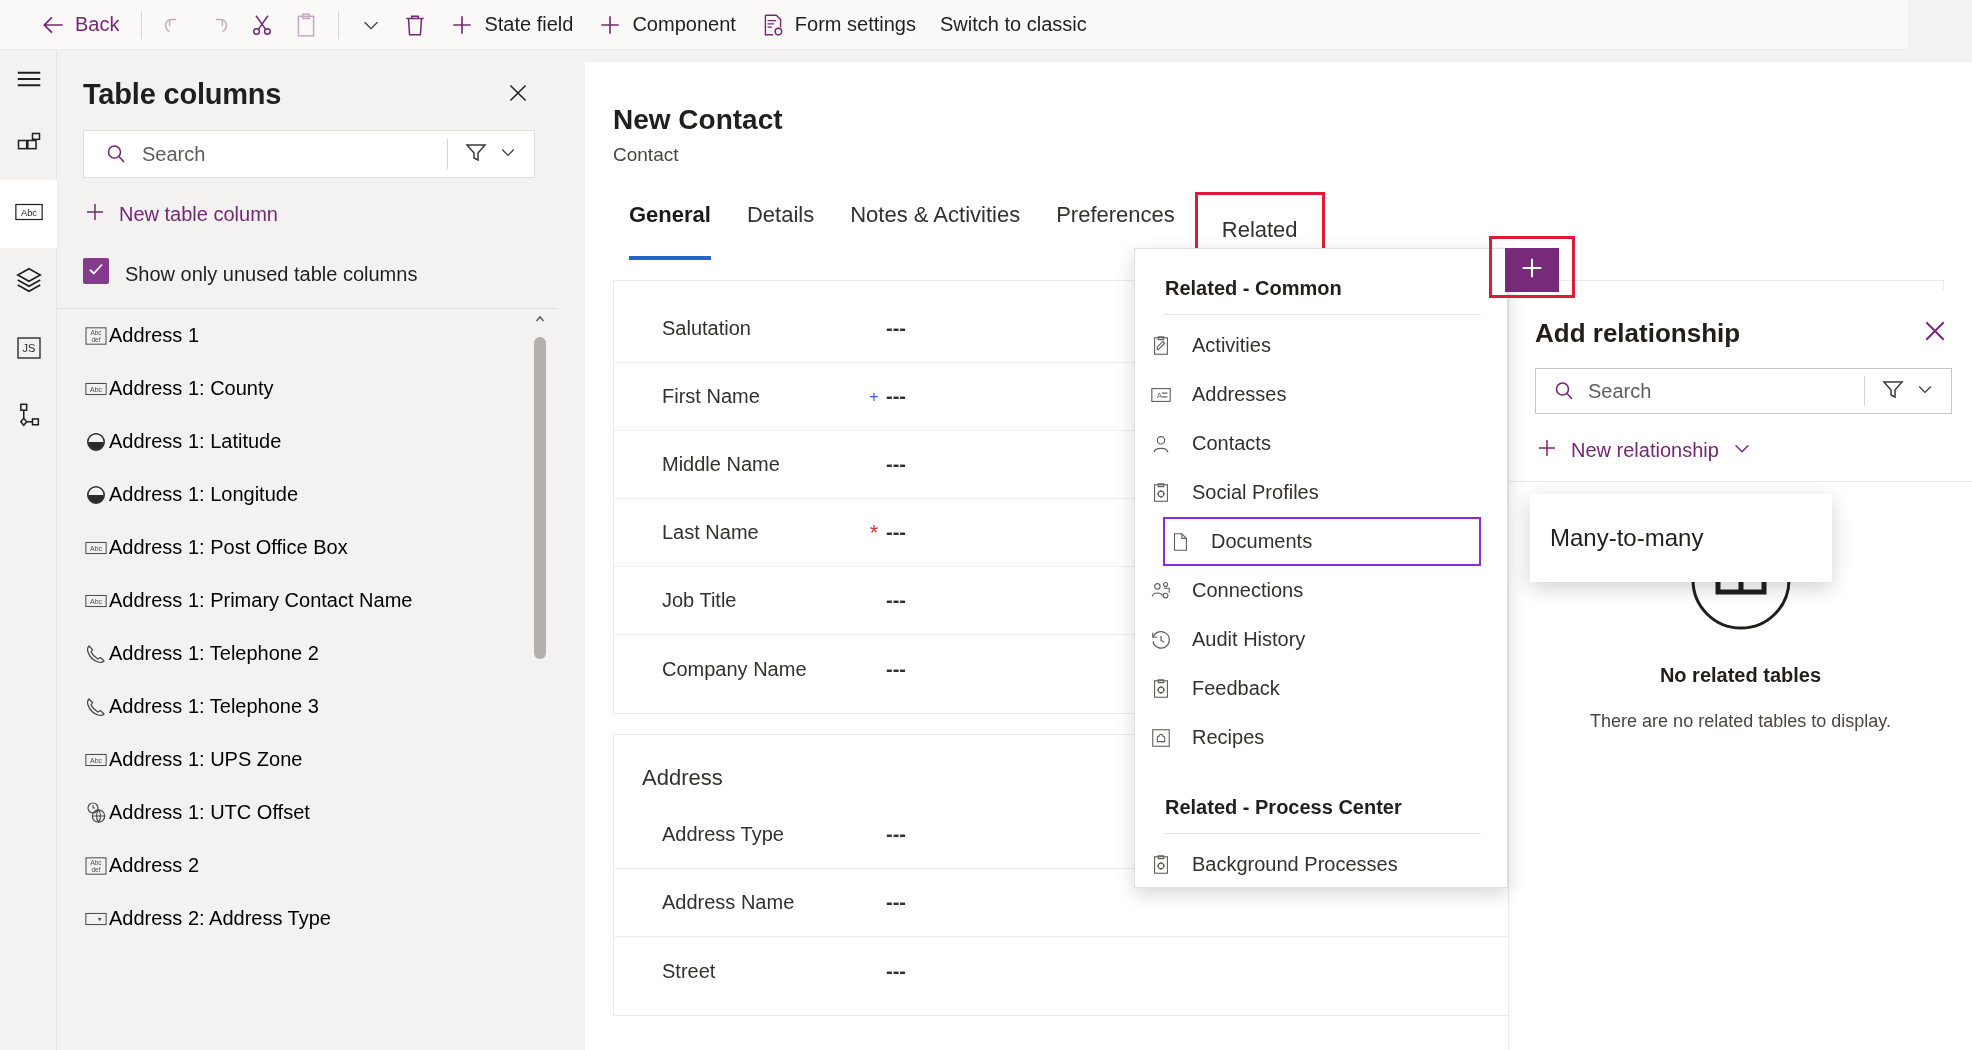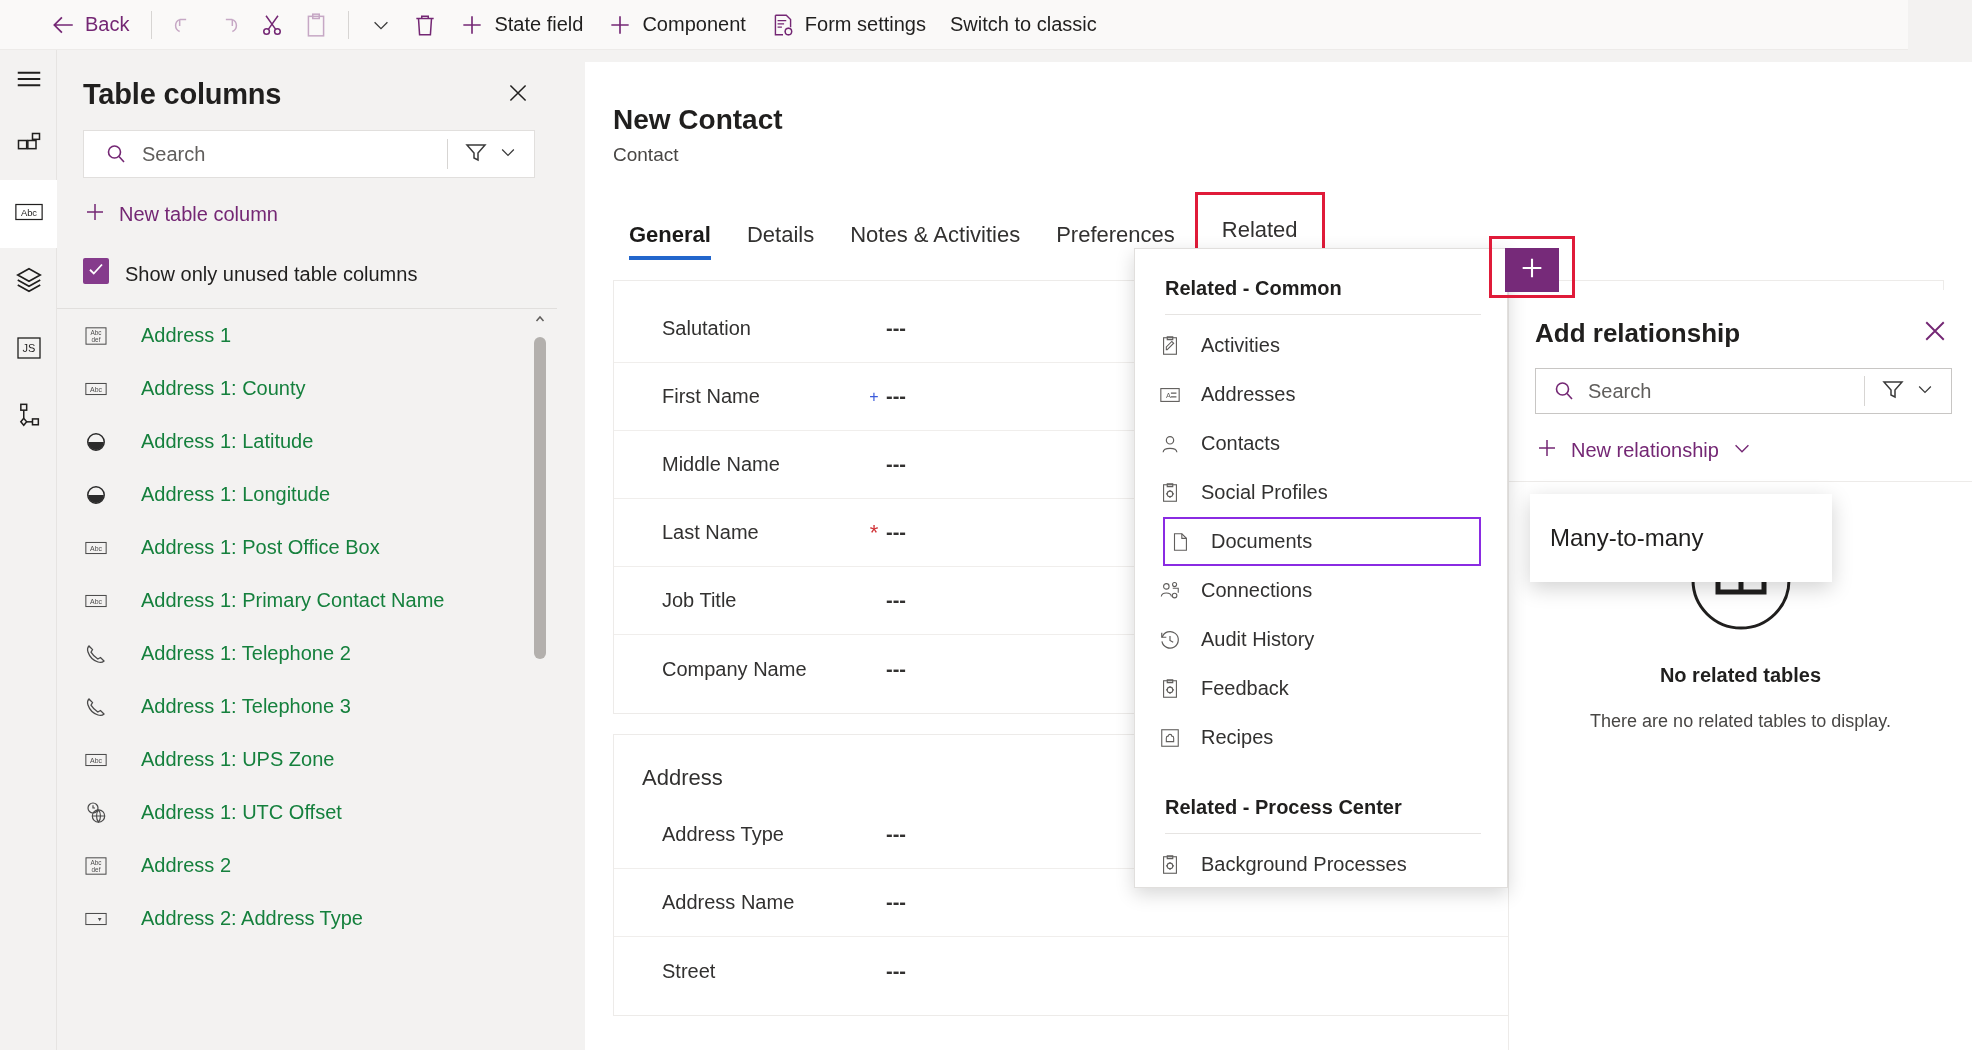--- a/index.html
+++ b/index.html
@@ -11,21 +11,21 @@
     background: #ffffff;
     color: #242424;
   }
   #root { position: relative; width: 1972px; height: 1050px; background: #f3f2f1; }
 
   
   .cmdbar {
     position: absolute; left: 0; top: 0; width: 1908px; height: 50px;
     background: #faf9f8;
     display: flex; align-items: center;
-    padding-left: 38px;
+    padding-left: 28px;
     border-bottom: 1px solid #edebe9;
   }
   .cmd-item {
     display: flex; align-items: center; gap: 9px;
     height: 38px; padding: 0 12px;
     font-size: 20px; color: #201f1e; white-space: nowrap;
     cursor: pointer;
   }
   .cmd-item.purple { color: #742774; }
   .cmd-icon { display: inline-flex; align-items: center; justify-content: center; }
@@ -85,22 +85,22 @@
   }
   .tc-checkbox {
     width: 26px; height: 26px; background: #853b8c; border-radius: 2px;
     display:flex; align-items:center; justify-content:center;
   }
   .tc-checklabel { font-size: 20px; color: #201f1e; margin-top: 8px; }
   .tc-divider { margin-top: 22px; height:1px; background:#e1dfdd; }
 
   .tc-list { position: relative; margin-top: 0; height: 700px; overflow: hidden; }
   .tc-row {
-    display:flex; align-items:center; gap: 32px;
-    height: 53px; padding-left: 26px; font-size: 20px; color: #15803d;
+    display:flex; align-items:center; gap: 0;
+    height: 53px; padding-left: 26px; font-size: 20px; color: #000000;
     cursor: pointer; white-space: nowrap;
   }
   .tc-row .ticon { width: 26px; display:flex; align-items:center; justify-content:center; flex: 0 0 26px; }
 
   .tc-scrolltrack {
     position:absolute; right: 10px; top: 0; width: 14px; height: 700px; background: transparent;
   }
   .tc-scrollup, .tc-scrolldn { position:absolute; left:0; width:14px; height:16px; display:flex;align-items:center;justify-content:center; cursor:pointer;}
   .tc-scrollup { top: 2px; }
   .tc-scrollthumb {
@@ -114,21 +114,21 @@
     background: #f3f2f1;
   }
   .formsheet {
     position:absolute; left: 28px; top: 0; right: 0; bottom: 0;
     background: #ffffff;
     overflow: hidden;
   }
   .form-title { font-size: 28px; font-weight: 600; color: #201f1e; margin: 42px 0 0 28px; }
   .form-sub { font-size: 19px; color: #484644; margin: 8px 0 0 28px; }
 
-  .tabs { display:flex; align-items:flex-end; margin: 26px 11px 0 26px; gap: 0; }
+  .tabs { display:flex; margin: 26px 11px 0 26px; gap: 0; }
   .tab {
     position: relative; padding: 10px 18px 12px 18px;
     font-size: 22px; color: #323130; cursor: pointer; white-space: nowrap;
   }
   .tab.active { font-weight: 700; color: #1b1a19; }
   .tab.active::after {
     content:""; position:absolute; left: 18px; right: 18px; bottom: 0;
     height: 4px; background: #2266cc;
   }
   .tab.highlighted {
@@ -160,21 +160,21 @@
   
   .relmenu {
     position:absolute; left: 1134px; top: 248px; width: 374px; height: 640px;
     background:#ffffff; border:1px solid #e1dfdd;
     box-shadow: 0 6px 18px rgba(0,0,0,.16);
     z-index: 30;
   }
   .relgroup-title { font-size: 20px; font-weight: 700; color: #201f1e; padding: 28px 0 0 30px; }
   .relgroup-rule { height:1px; background:#e6e4e2; margin: 14px 26px 6px 30px; }
   .relitem {
-    display:flex; align-items:center; gap: 18px; height: 49px; padding-left: 22px;
+    display:flex; align-items:center; gap: 18px; height: 49px; padding-left: 13px;
     font-size: 20px; color: #323130; cursor:pointer;
   }
   .relitem.selected { border: 2px solid #8a2be2; margin: 0 26px 0 28px; padding-left: 2px; align-items: center; }
   .relitem .ricon { width: 26px; display:flex; align-items:center; justify-content:center; flex:0 0 26px; color:#605e5c;}
 
   
   .addrel {
     position:absolute; left: 1508px; top: 290px; right: 0; bottom: 0;
     background: #ffffff; border-left: 1px solid #edebe9;
     z-index: 20;

